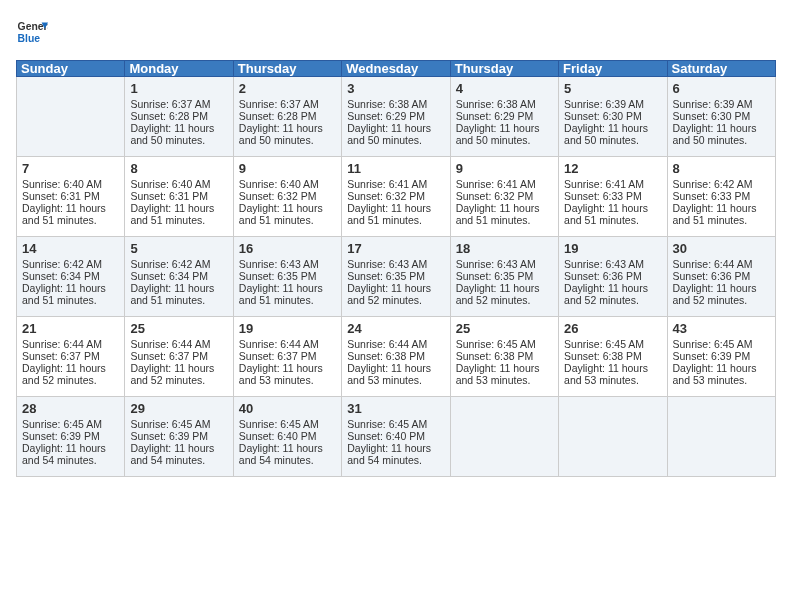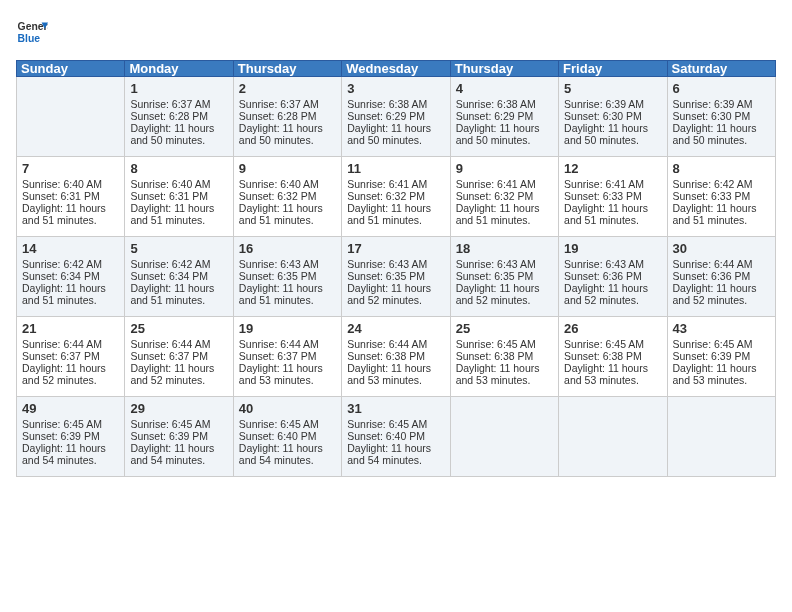--- a/index.html
+++ b/index.html
@@ -272,21 +272,21 @@
         </td>
         <td>
           <span class="day-number">43</span>
           <div>Sunrise: 6:45 AM</div>
           <div>Sunset: 6:39 PM</div>
           <div>Daylight: 11 hours and 53 minutes.</div>
         </td>
       </tr>
       <tr>
         <td>
-          <span class="day-number">49</span>
+          <span class="day-number">28</span>
           <div>Sunrise: 6:45 AM</div>
           <div>Sunset: 6:39 PM</div>
           <div>Daylight: 11 hours and 54 minutes.</div>
         </td>
         <td>
           <span class="day-number">29</span>
           <div>Sunrise: 6:45 AM</div>
           <div>Sunset: 6:39 PM</div>
           <div>Daylight: 11 hours and 54 minutes.</div>
         </td>

